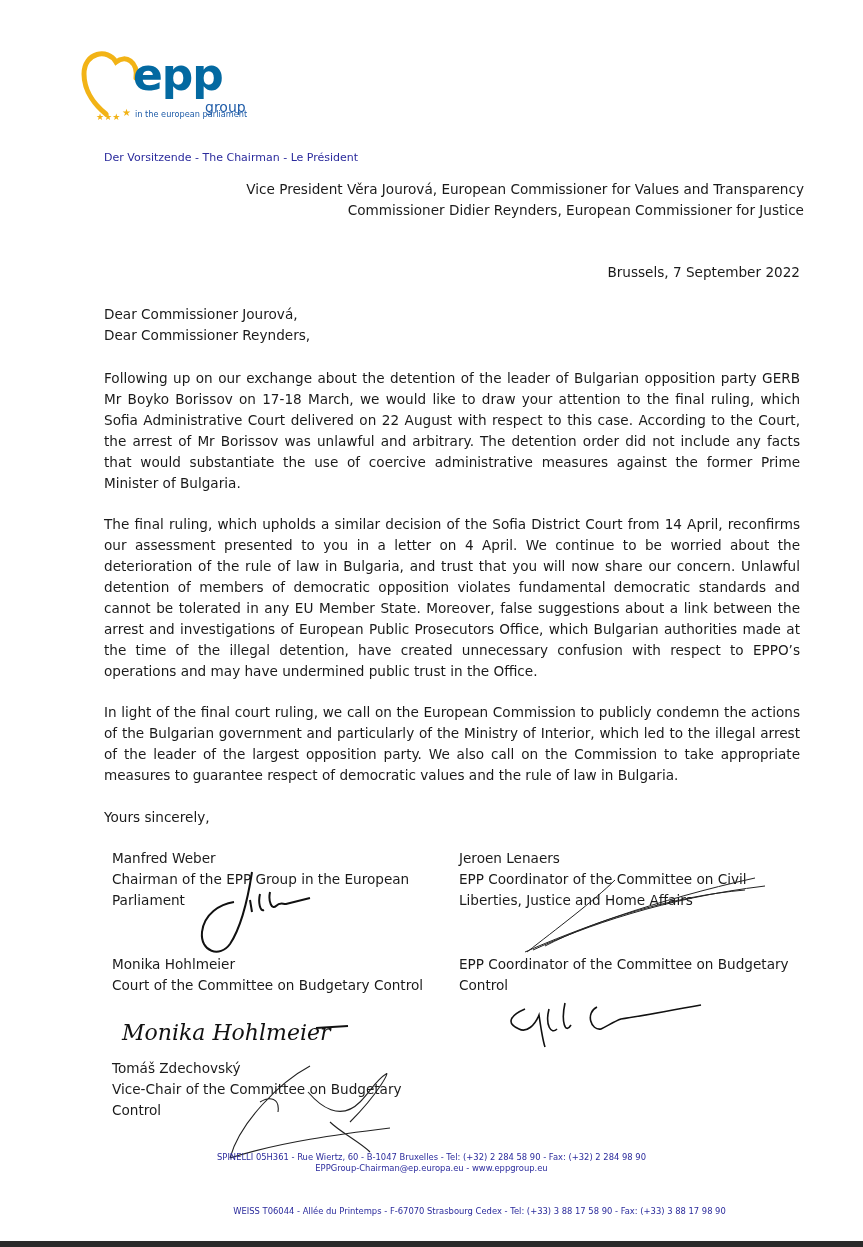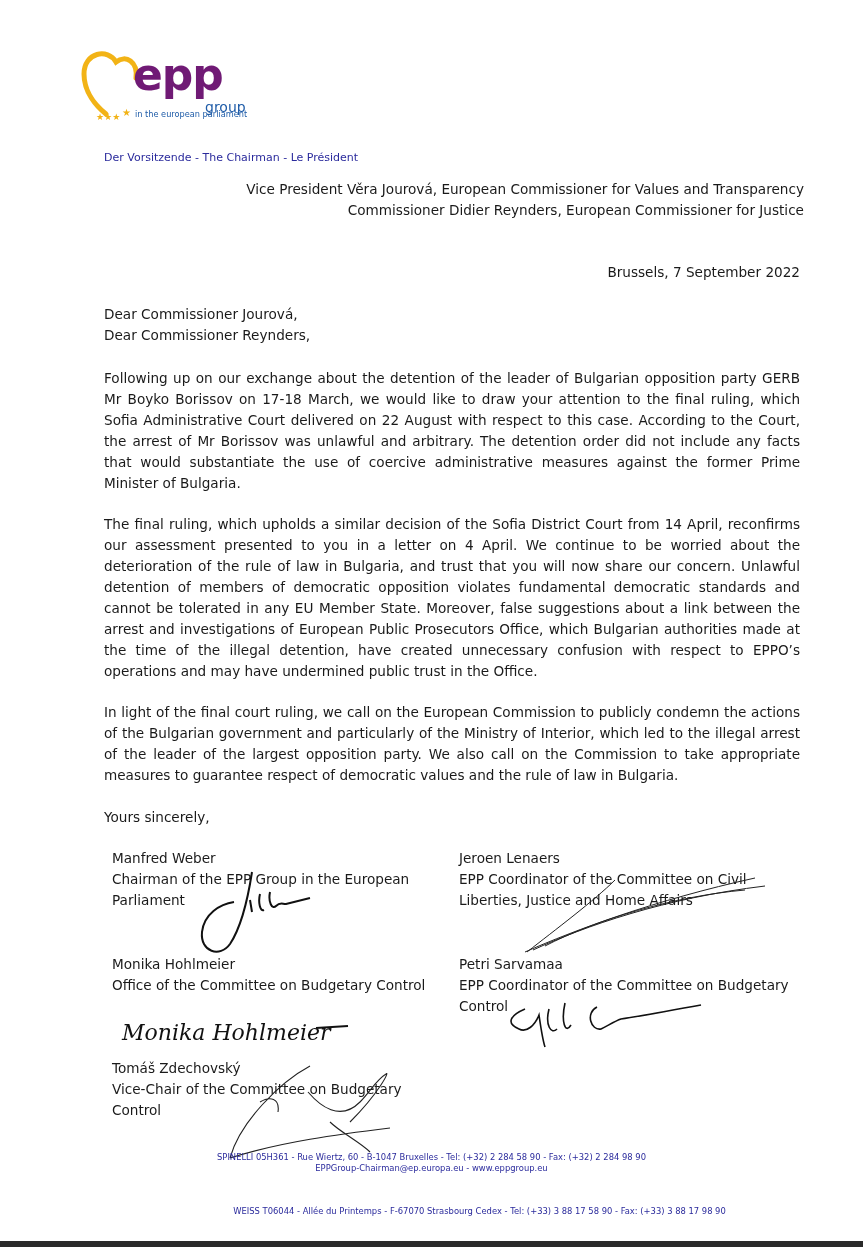--- a/index.html
+++ b/index.html
@@ -2,21 +2,21 @@
 <html><head>
 <meta charset="utf-8">
 <style>
   html, body { margin: 0; padding: 0; }
   body {
     width: 863px; height: 1247px; background: #ffffff; position: relative; overflow: hidden;
     font-family: "Liberation Sans", sans-serif; color: #1a1a1a;
   }
   .abs { position: absolute; }
   .logo { left: 78px; top: 50px; width: 170px; height: 75px; }
-  .logo .epp { position: absolute; left: 55px; top: 2px; font-family: "DejaVu Sans", sans-serif; font-weight: bold; font-size: 44px; color: #701a75; letter-spacing: -1px; line-height: 46px; }
+  .logo .epp { position: absolute; left: 55px; top: 2px; font-family: "DejaVu Sans", sans-serif; font-weight: bold; font-size: 44px; color: #0369a1; letter-spacing: -1px; line-height: 46px; }
   .logo .group { position: absolute; left: 127px; top: 49px; font-family: "DejaVu Sans", sans-serif; font-size: 14px; color: #1f5ca8; }
   .logo .tag { position: absolute; left: 57px; top: 59px; font-family: "DejaVu Sans", sans-serif; font-size: 8.2px; color: #1f5ca8; white-space: nowrap; }
   .role { left: 104px; top: 151px; font-family: "DejaVu Sans", sans-serif; font-size: 11px; color: #2a2a9c; }
   .body-text { font-family: "DejaVu Sans", sans-serif; font-size: 13.6px; line-height: 21px; color: #1a1a1a; }
   .recipients { left: 104px; top: 179px; width: 700px; text-align: right; }
   .date { right: 63px; top: 262px; }
   .salutation { left: 104px; top: 304px; }
   .para { left: 104px; width: 696px; text-align: justify; }
   .p1 { top: 368px; }
   .p2 { top: 514px; }
@@ -67,24 +67,23 @@
   <div>Chairman of the EPP Group in the European</div>
   <div>Parliament</div>
 </div>
 <div class="abs body-text sig" style="left:459px;top:848px;">
   <div>Jeroen Lenaers</div>
   <div>EPP Coordinator of the Committee on Civil</div>
   <div>Liberties, Justice and Home Affairs</div>
 </div>
 <div class="abs body-text sig" style="left:112px;top:954px;">
   <div>Monika Hohlmeier</div>
-  <div>Office of the Committee on Budgetary Control</div>
+  <div>Court of the Committee on Budgetary Control</div>
 </div>
 <div class="abs body-text sig" style="left:459px;top:954px;">
-  <div>Petri Sarvamaa</div>
   <div>EPP Coordinator of the Committee on Budgetary</div>
   <div>Control</div>
 </div>
 <div class="abs body-text sig" style="left:112px;top:1058px;">
   <div>Tomáš Zdechovský</div>
   <div>Vice-Chair of the Committee on Budgetary</div>
   <div>Control</div>
 </div>
 
 <svg class="signature-svg" style="left:190px;top:868px" width="130" height="90" viewBox="0 0 130 90">

